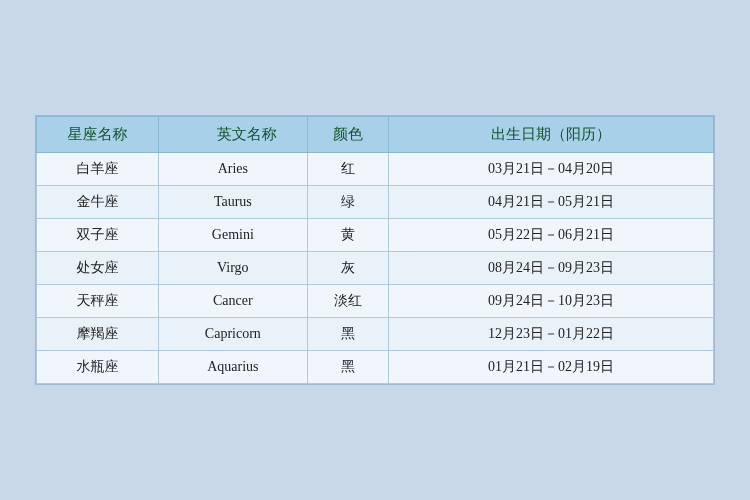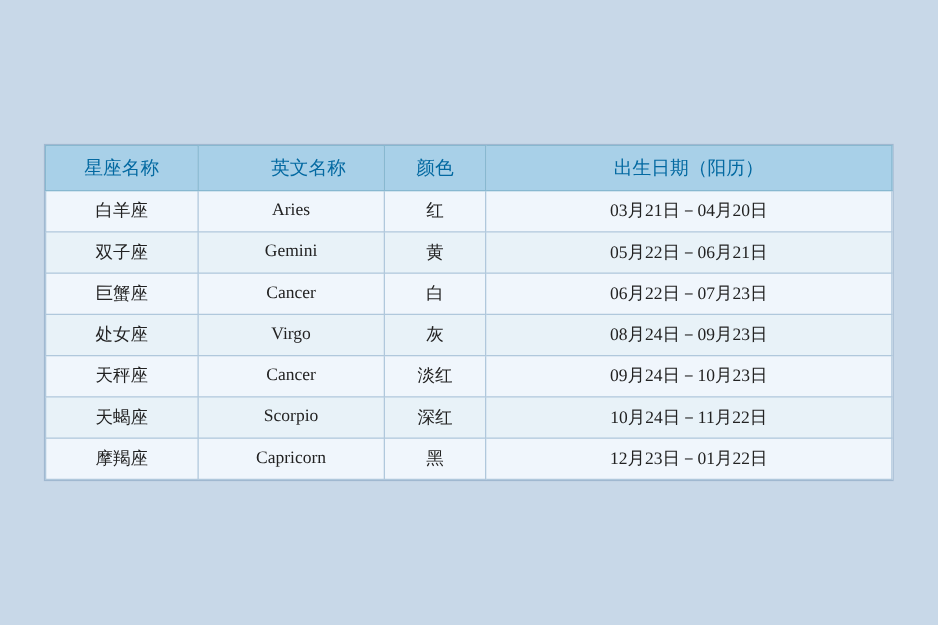--- a/index.html
+++ b/index.html
@@ -32,21 +32,21 @@
     thead tr {
       background-color: #a8d0e8;
     }
 
     thead th {
       border: 1px solid #88b8d0;
       padding: 8px 12px;
       text-align: center;
       font-size: 15px;
       font-weight: normal;
-      color: #0369a1;
+      color: #14532d;
     }
 
     tbody tr {
       background-color: #f0f6fc;
     }
 
     tbody tr:nth-child(even) {
       background-color: #e8f2f8;
     }
 
@@ -77,50 +77,50 @@
       </tr>
     </thead>
     <tbody id="table-body">
     <tr>
           <td>白羊座</td>
           <td>Aries</td>
           <td>红</td>
           <td>03月21日－04月20日</td>
         </tr>
         <tr>
+          <td>金牛座</td>
+          <td>Taurus</td>
+          <td>绿</td>
+          <td>04月21日－05月21日</td>
+        </tr>
+        <tr>
           <td>双子座</td>
           <td>Gemini</td>
           <td>黄</td>
           <td>05月22日－06月21日</td>
-        </tr>
-        <tr>
-          <td>巨蟹座</td>
-          <td>Cancer</td>
-          <td>白</td>
-          <td>06月22日－07月23日</td>
         </tr>
         <tr>
           <td>处女座</td>
           <td>Virgo</td>
           <td>灰</td>
           <td>08月24日－09月23日</td>
         </tr>
         <tr>
           <td>天秤座</td>
           <td>Cancer</td>
           <td>淡红</td>
           <td>09月24日－10月23日</td>
         </tr>
         <tr>
-          <td>天蝎座</td>
-          <td>Scorpio</td>
-          <td>深红</td>
-          <td>10月24日－11月22日</td>
-        </tr>
-        <tr>
           <td>摩羯座</td>
           <td>Capricorn</td>
           <td>黑</td>
           <td>12月23日－01月22日</td>
+        </tr>
+        <tr>
+          <td>水瓶座</td>
+          <td>Aquarius</td>
+          <td>黑</td>
+          <td>01月21日－02月19日</td>
         </tr>
       </tbody>
   </table>
 </div>
 
 </body></html>

